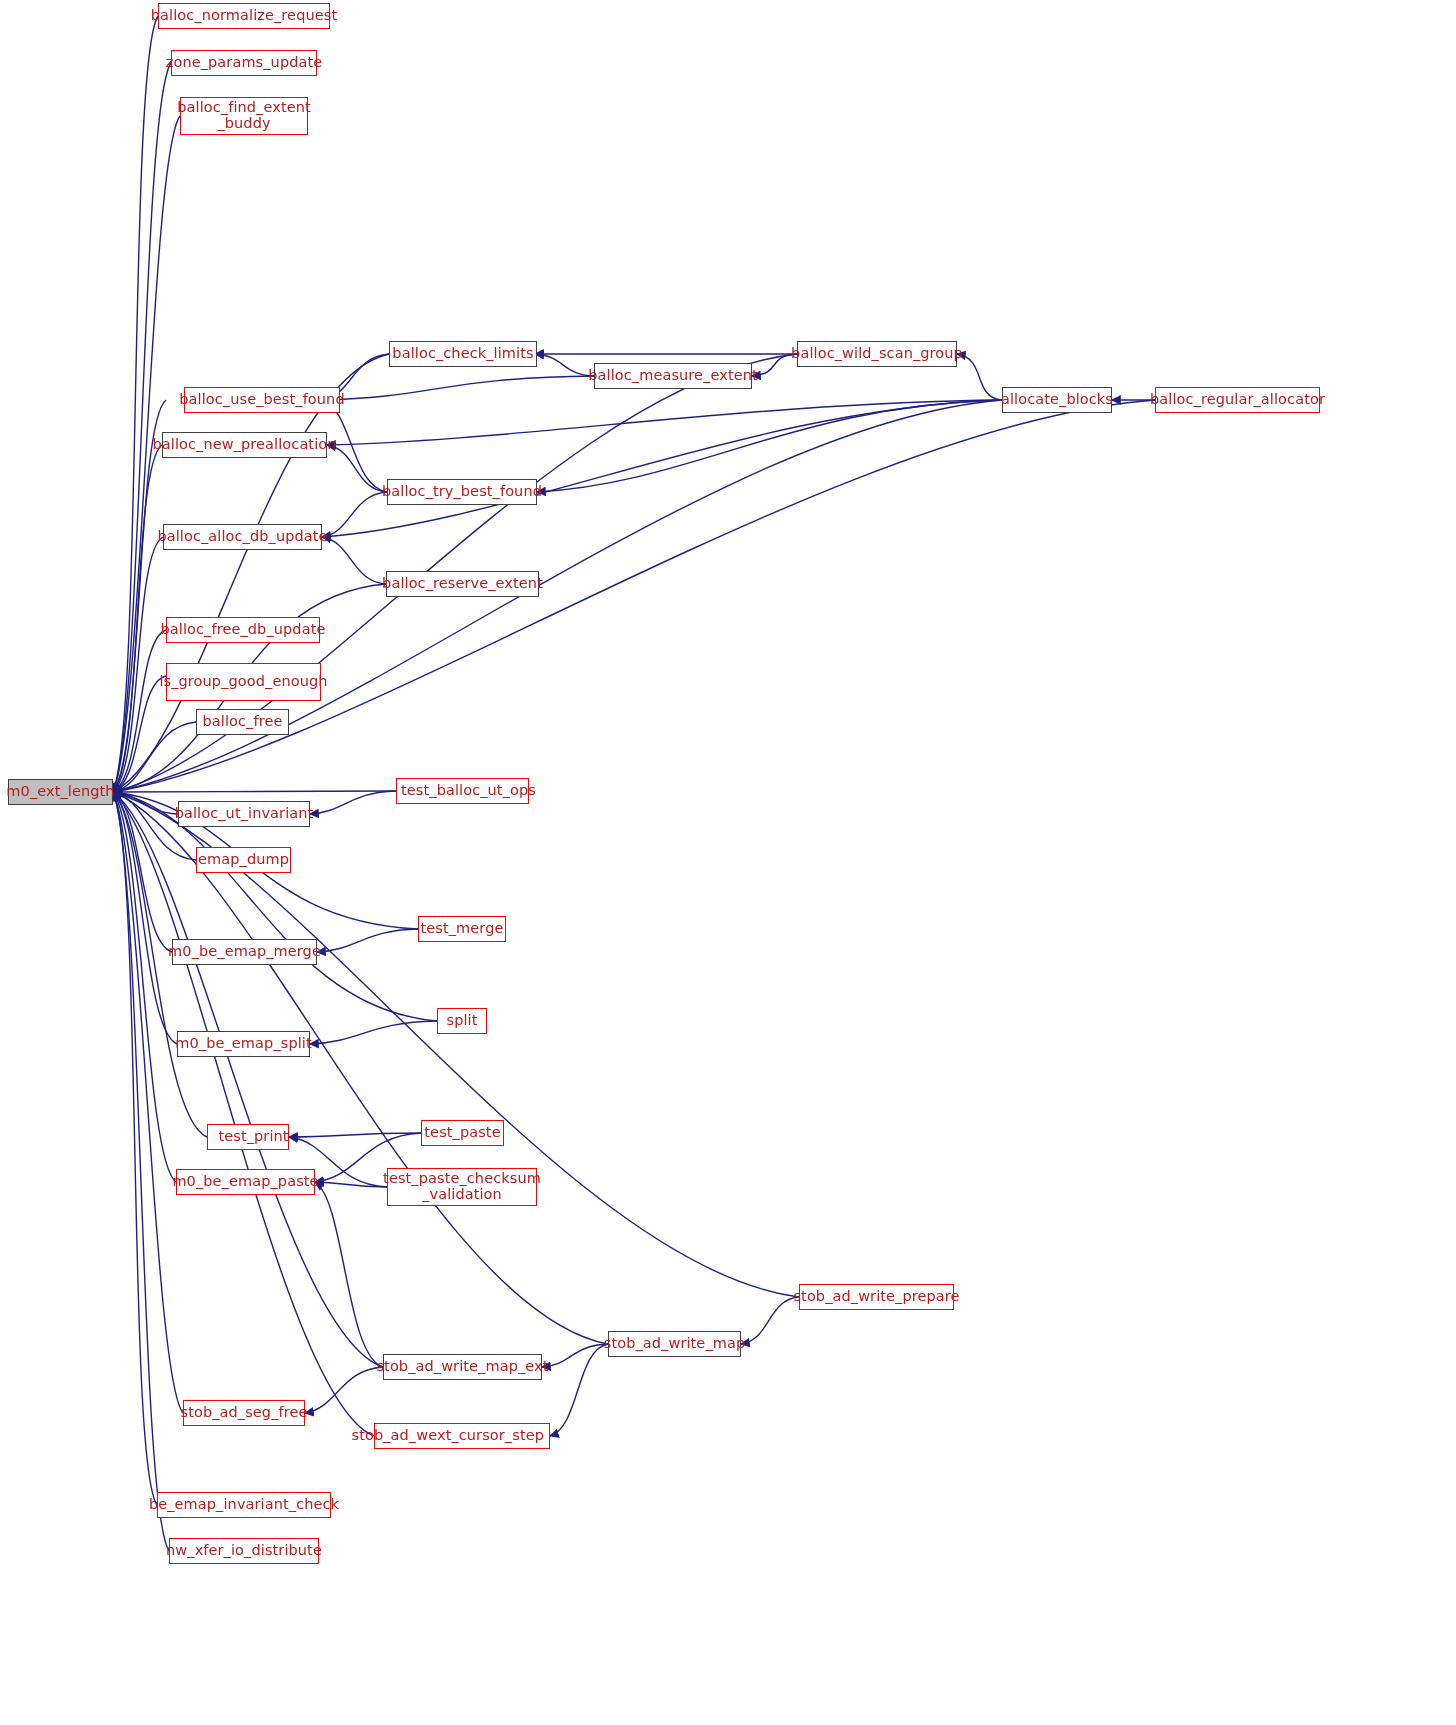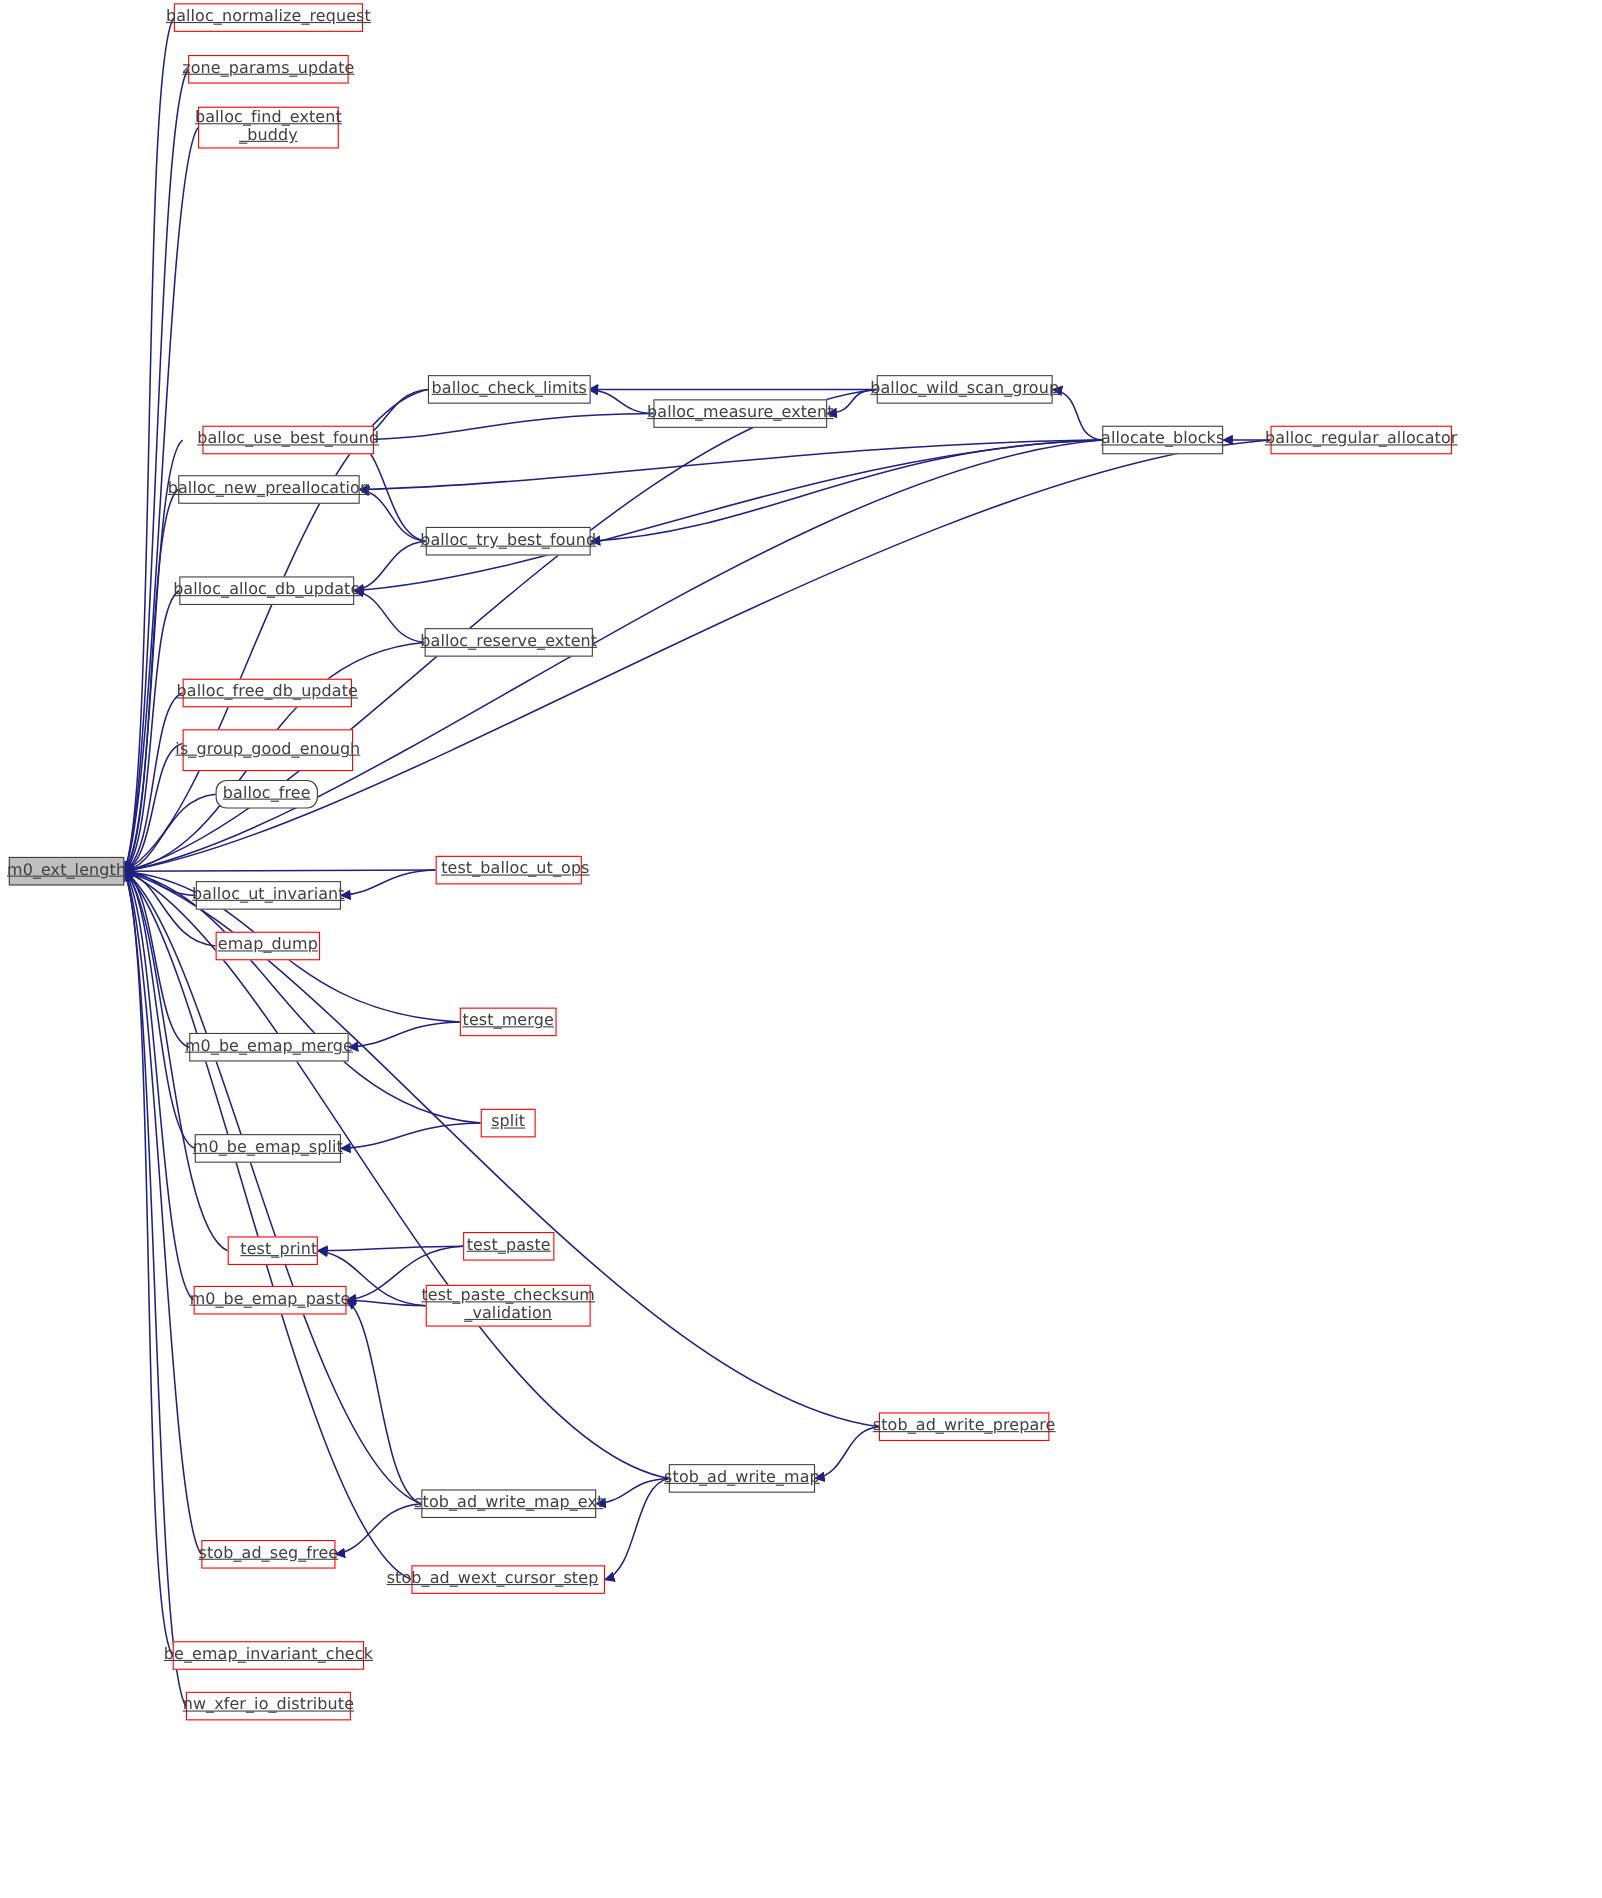--- a/index.html
+++ b/index.html
@@ -25,27 +25,26 @@
   }
   .node {
     position: absolute;
     box-sizing: border-box;
     display: flex;
     align-items: center;
     justify-content: center;
     text-align: center;
     background: #ffffff;
     border: 1px solid #404040;
-    color: #404040;
+    color: #b91c1c;
     font-size: 14.5px;
     line-height: 1.08;
     white-space: pre-line;
     letter-spacing: 0.1px;
     z-index: 3;
-    text-decoration: underline;
   }
   .node.red {
     border-color: #ff0000;
   }
   .node.root {
     background: #bfbfbf;
     border-color: #404040;
   }
   .node-label {
     display: block;
@@ -132,21 +131,21 @@
       <div class="node" style="left: 797px; top: 341px; width: 160px; height: 26px;"><span class="node-label">balloc_wild_scan_group</span></div>
       <div class="node" style="left: 1002px; top: 387px; width: 110px; height: 26px;"><span class="node-label">allocate_blocks</span></div>
       <div class="node red" style="left: 1155px; top: 387px; width: 165px; height: 26px;"><span class="node-label">balloc_regular_allocator</span></div>
       <div class="node red" style="left: 184px; top: 387px; width: 156px; height: 26px;"><span class="node-label">balloc_use_best_found</span></div>
       <div class="node" style="left: 162px; top: 432px; width: 165px; height: 26px;"><span class="node-label">balloc_new_preallocation</span></div>
       <div class="node" style="left: 387px; top: 479px; width: 150px; height: 26px;"><span class="node-label">balloc_try_best_found</span></div>
       <div class="node" style="left: 163px; top: 524px; width: 159px; height: 26px;"><span class="node-label">balloc_alloc_db_update</span></div>
       <div class="node" style="left: 386px; top: 571px; width: 153px; height: 26px;"><span class="node-label">balloc_reserve_extent</span></div>
       <div class="node red" style="left: 166px; top: 617px; width: 154px; height: 26px;"><span class="node-label">balloc_free_db_update</span></div>
       <div class="node red" style="left: 166px; top: 663px; width: 155px; height: 38px;"><span class="node-label">is_group_good_enough</span></div>
-      <div class="node" style="left: 196px; top: 709px; width: 93px; height: 26px; border-radius: 10px;"><span class="node-label">balloc_free</span></div>
+      <div class="node" style="left: 196px; top: 709px; width: 93px; height: 26px;"><span class="node-label">balloc_free</span></div>
       <div class="node red" style="left: 396px; top: 778px; width: 133px; height: 26px; padding-left: 12px;"><span class="node-label">test_balloc_ut_ops</span></div>
       <div class="node" style="left: 178px; top: 801px; width: 132px; height: 26px;"><span class="node-label">balloc_ut_invariant</span></div>
       <div class="node red" style="left: 196px; top: 847px; width: 95px; height: 26px;"><span class="node-label">emap_dump</span></div>
       <div class="node red" style="left: 418px; top: 916px; width: 88px; height: 26px;"><span class="node-label">test_merge</span></div>
       <div class="node" style="left: 172px; top: 939px; width: 145px; height: 26px;"><span class="node-label">m0_be_emap_merge</span></div>
       <div class="node red" style="left: 437px; top: 1008px; width: 50px; height: 26px;"><span class="node-label">split</span></div>
       <div class="node" style="left: 177px; top: 1031px; width: 133px; height: 26px;"><span class="node-label">m0_be_emap_split</span></div>
       <div class="node red" style="left: 207px; top: 1124px; width: 82px; height: 26px; padding-left: 11px;"><span class="node-label">test_print</span></div>
       <div class="node red" style="left: 421px; top: 1120px; width: 83px; height: 26px;"><span class="node-label">test_paste</span></div>
       <div class="node red" style="left: 176px; top: 1169px; width: 139px; height: 26px;"><span class="node-label">m0_be_emap_paste</span></div>

